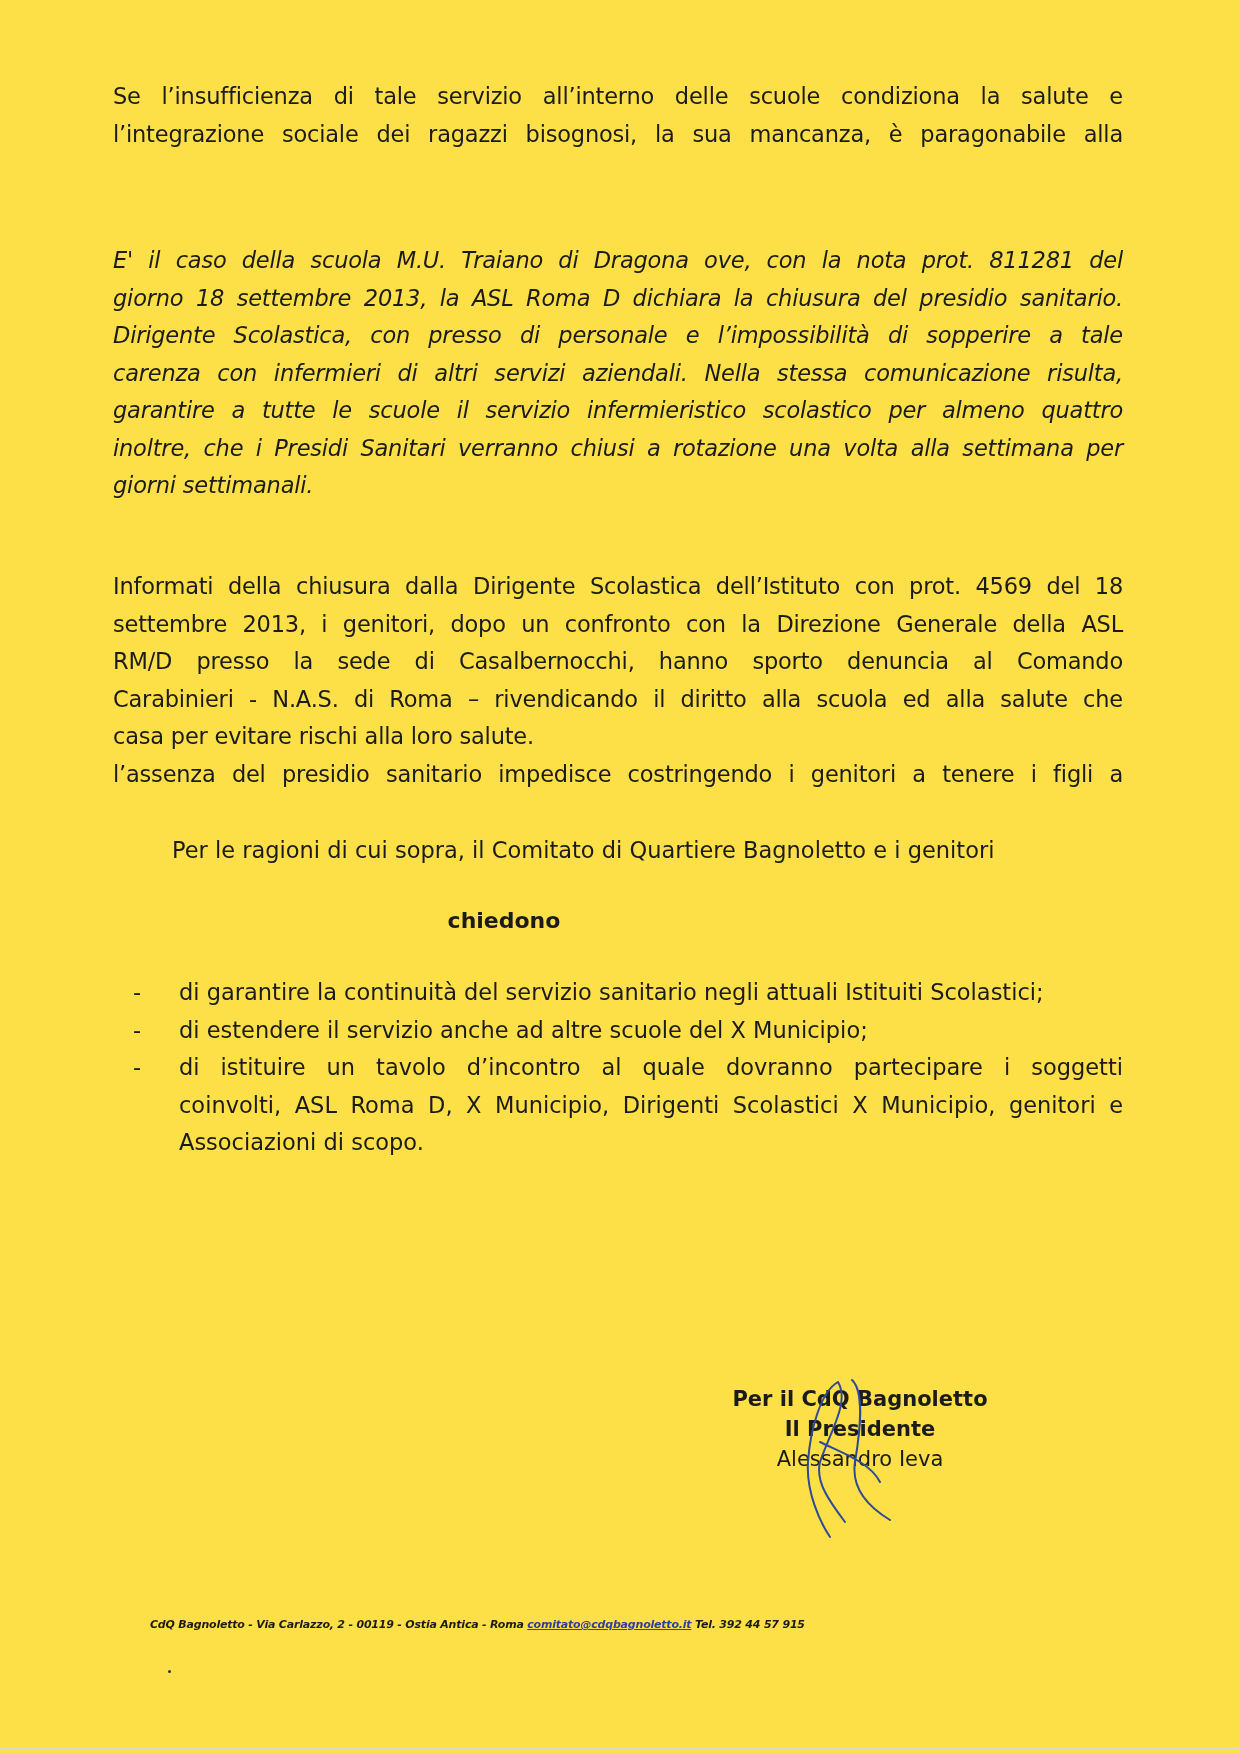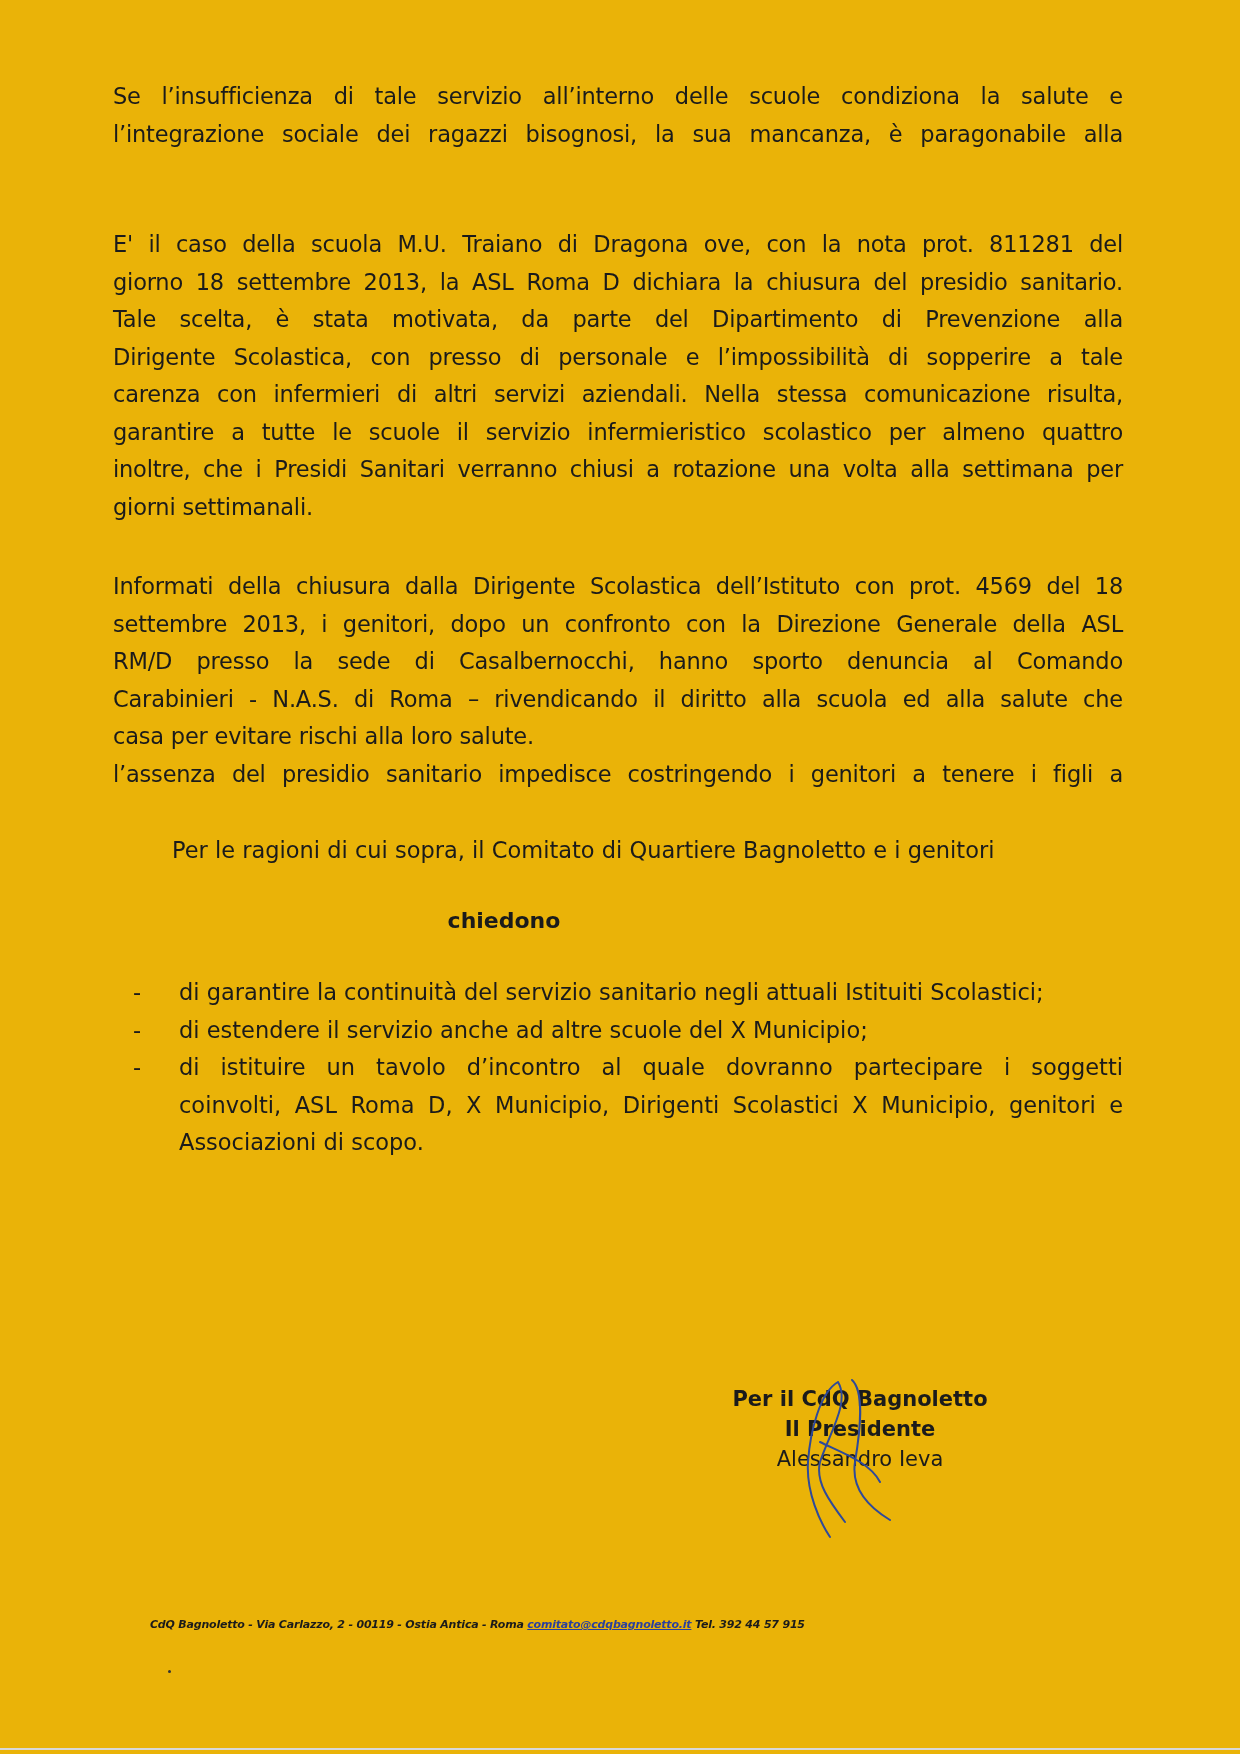--- a/index.html
+++ b/index.html
@@ -1,20 +1,20 @@
 <!DOCTYPE html>
 <html><head>
 <meta charset="utf-8">
 <style>
   html, body { margin:0; padding:0; }
   body {
     width:1240px; height:1754px; background:#ffffff; position:relative; overflow:hidden;
     font-family:"DejaVu Sans", "Liberation Sans", sans-serif; color:#1b1b1b;
   }
-  .page { position:absolute; left:0; top:0; width:1240px; height:1754px; background:#eab308; }
+  .page { position:absolute; left:0; top:0; width:1240px; height:1754px; background:#fde047; }
   .para {
     position:absolute; left:113px; width:1010px;
     font-size:22.5px; line-height:37.5px; text-align:justify; letter-spacing:-0.2px;
   }
   .para .line { display:block; text-align:justify; text-align-last:justify; white-space:nowrap; }
   .para .line.last { text-align-last:left; }
   .intro-line { position:absolute; left:172px; top:832px; font-size:22.5px; line-height:37px; white-space:nowrap; }
   .request-title { position:absolute; left:0; width:1008px; top:908px; text-align:center; font-weight:bold; font-size:22px; }
   .list { position:absolute; left:133px; top:974px; width:990px; margin:0; padding:0; list-style:none; font-size:22.5px; line-height:37.5px; }
   .list li { position:relative; padding-left:46px; }
@@ -32,24 +32,23 @@
 </head>
 <body>
 
 <div class="page">
 
   <div class="para" style="top:78px;">
     <span class="line">Se l’insufficienza di tale servizio all’interno delle scuole condiziona la salute e</span>
     <span class="line">l’integrazione sociale dei ragazzi bisognosi, la sua mancanza, è paragonabile alla</span>
   </div>
 
-  <div class="para" style="top:226px;">
+  <div class="para" style="top:242px;font-style:italic;">
     <span class="line">E' il caso della scuola M.U. Traiano di Dragona ove, con la nota prot. 811281 del</span>
     <span class="line">giorno 18 settembre 2013, la ASL Roma D dichiara la chiusura del presidio sanitario.</span>
-    <span class="line">Tale scelta, è stata motivata, da parte del Dipartimento di Prevenzione alla</span>
     <span class="line">Dirigente Scolastica, con presso di personale e l’impossibilità di sopperire a tale</span>
     <span class="line">carenza con infermieri di altri servizi aziendali. Nella stessa comunicazione risulta,</span>
     <span class="line">garantire a tutte le scuole il servizio infermieristico scolastico per almeno quattro</span>
     <span class="line">inoltre, che i Presidi Sanitari verranno chiusi a rotazione una volta alla settimana per</span>
     <span class="line last">giorni settimanali.</span>
   </div>
 
   <div class="para" style="top:568px;">
     <span class="line">Informati della chiusura dalla Dirigente Scolastica dell’Istituto con prot. 4569 del 18</span>
     <span class="line">settembre 2013, i genitori, dopo un confronto con la Direzione Generale della ASL</span>

